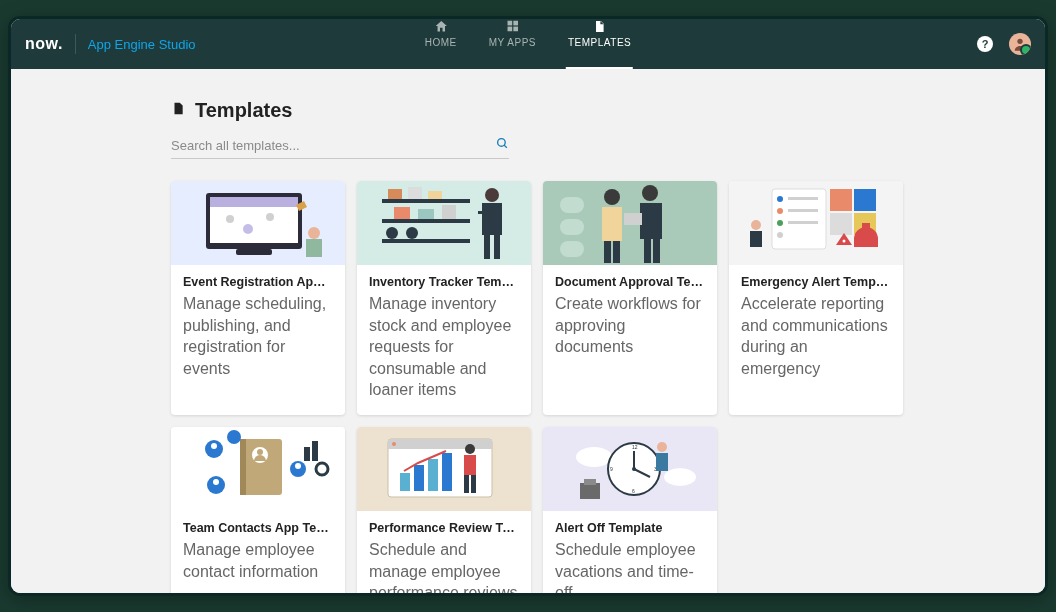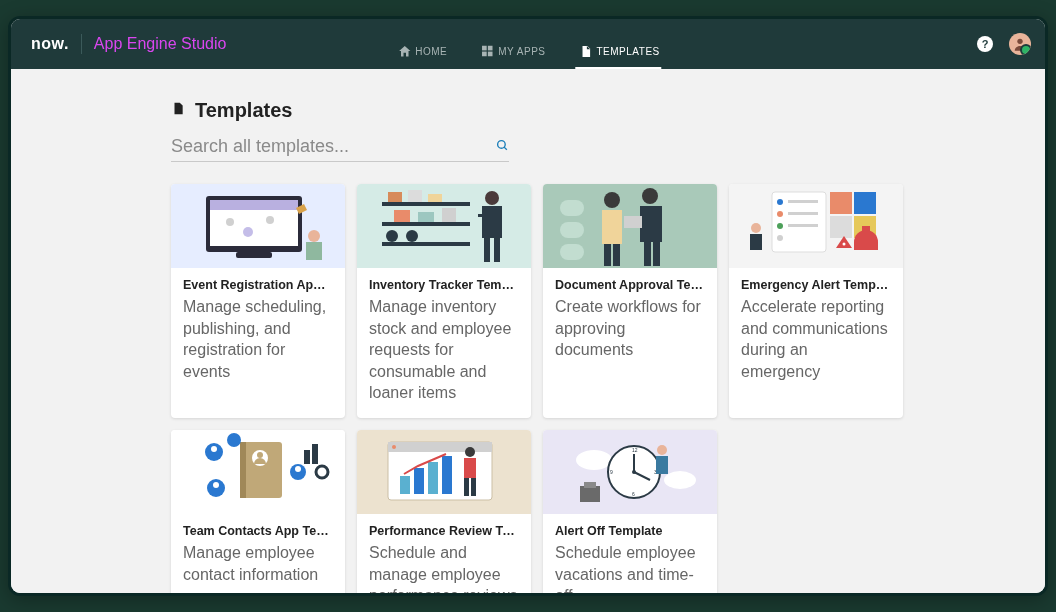--- a/index.html
+++ b/index.html
@@ -34,44 +34,43 @@
   .brand {
     display: flex;
     align-items: center;
     gap: 12px;
   }
   .brand-logo {
     font-weight: 700;
     font-size: 16px;
     color: #fff;
     letter-spacing: 0.5px;
-    margin-left: 6px;
   }
   .brand-sep {
     width: 1px; height: 20px; background: #3b5a5a;
   }
   .brand-sub {
-    font-size: 16px;
-    color: #d946ef;
+    font-size: 13px;
+    color: #0ea5e9;
   }
   .nav {
     position: absolute;
     left: 50%;
     transform: translateX(-50%);
     display: flex;
     gap: 28px;
     align-items: flex-end;
     height: 100%;
   }
   .nav-item {
     display: flex;
-    flex-direction: row;
+    flex-direction: column;
     align-items: center;
     gap: 3px;
-    padding: 6px 2px 10px 2px;
+    padding: 6px 2px 21px 2px;
     font-size: 10px;
     letter-spacing: 0.5px;
     color: #a8b4b4;
     cursor: pointer;
     position: relative;
   }
   .nav-item.active {
     color: #fff;
   }
   .nav-item.active::after {
@@ -139,21 +138,21 @@
     align-items: center;
     border-bottom: 1px solid #c9c9c9;
     width: 338px;
     padding: 4px 0;
     margin-bottom: 22px;
   }
   .search-row input {
     flex: 1;
     border: none;
     background: transparent;
-    font-size: 18px;
+    font-size: 13px;
     color: #a21caf;
     outline: none;
   }
   .search-row input::placeholder { color: #8a8a8a; }
   .grid {
     display: grid;
     grid-template-columns: repeat(4, 174px);
     gap: 12px;
   }
   .card {

